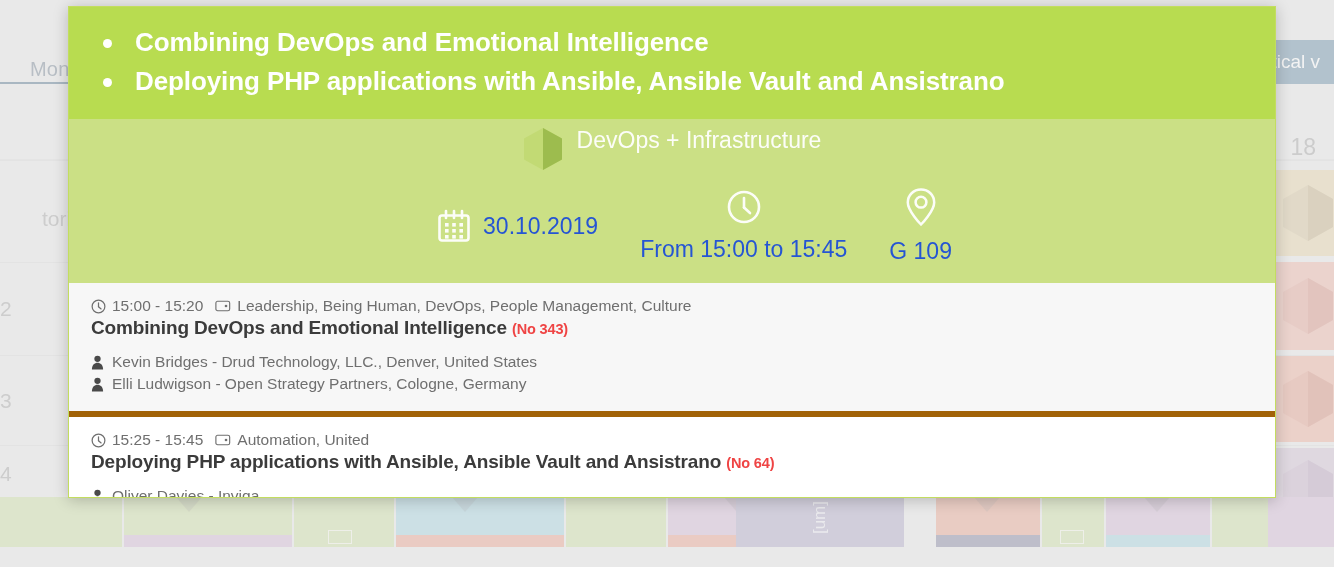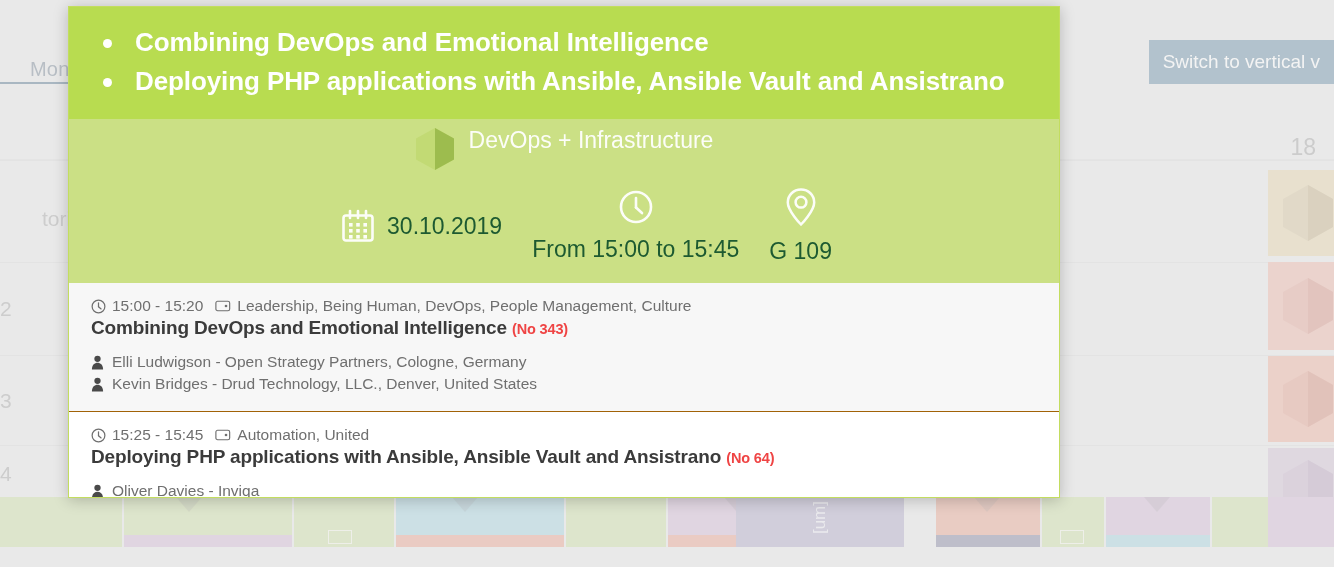--- a/index.html
+++ b/index.html
@@ -155,21 +155,21 @@
     position: absolute;
     inset: 0;
     background: rgba(233,233,233,0.55);
     pointer-events: none;
   }
 
   
   .modal {
     position: absolute;
     left: 68px; top: 6px;
-    width: 992px; height: 492px;
+    width: 1208px; height: 492px;
     background: #ffffff;
     box-shadow: 0 2px 14px rgba(0,0,0,0.22);
     overflow: hidden;
     border: 1px solid #c3dd5f;
   }
 
   .modal-titlebar {
     background: #b8dc50;
     padding: 16px 0 18px 0;
   }
@@ -213,41 +213,41 @@
   .meta-track-name {
     color: #ffffff;
     font-size: 23px;
     opacity: .95;
   }
 
   .meta-facts {
     display: flex;
     align-items: center;
     justify-content: center;
-    gap: 0px;
+    gap: 12px;
     margin-top: 6px;
-    color: #14532d;
+    color: #1d4ed8;
     padding-left: 44px;
   }
   .fact {
     display: flex;
     align-items: center;
     gap: 11px;
     font-size: 23px;
     opacity: .95;
   }
   .fact + .fact { margin-left: 30px; flex-direction: column; }
   .fact svg { display: block; }
 
   
   .session-list { background: #ffffff; }
 
   .session-row {
     padding: 14px 22px 16px 22px;
-    border-bottom: 1px solid #a16207;
+    border-bottom: 6px solid #a16207;
   }
   .session-row.alt { background: #f7f7f7; }
   .session-row:last-child { border-bottom: none; }
 
   .sess-line1 {
     display: flex;
     align-items: center;
     gap: 6px;
     color: #6f6f6f;
     font-size: 15.5px;
@@ -485,30 +485,30 @@
           <span>Combining DevOps and Emotional Intelligence</span>
           <span class="sess-no">(No 343)</span>
         </div>
         <div class="speaker">
           <span class="ico">
             <svg width="13" height="15" viewBox="0 0 14 16">
               <circle cx="7" cy="4" r="3.4" fill="#4a4a4a"></circle>
               <path d="M1 15.5 C1 10.6 4 8.4 7 8.4 C10 8.4 13 10.6 13 15.5 Z" fill="#4a4a4a"></path>
             </svg>
           </span>
-          <span>Elli Ludwigson - Open Strategy Partners, Cologne, Germany</span>
+          <span>Kevin Bridges - Drud Technology, LLC., Denver, United States</span>
         </div>
         <div class="speaker">
           <span class="ico">
             <svg width="13" height="15" viewBox="0 0 14 16">
               <circle cx="7" cy="4" r="3.4" fill="#4a4a4a"></circle>
               <path d="M1 15.5 C1 10.6 4 8.4 7 8.4 C10 8.4 13 10.6 13 15.5 Z" fill="#4a4a4a"></path>
             </svg>
           </span>
-          <span>Kevin Bridges - Drud Technology, LLC., Denver, United States</span>
+          <span>Elli Ludwigson - Open Strategy Partners, Cologne, Germany</span>
         </div>
       </div>
 
       <div class="session-row">
         <div class="sess-line1">
           <span class="ico">
             <svg width="15" height="15" viewBox="0 0 16 16">
               <circle cx="8" cy="8" r="6.8" fill="none" stroke="#6f6f6f" stroke-width="1.3"></circle>
               <line x1="8" y1="4" x2="8" y2="8.2" stroke="#6f6f6f" stroke-width="1.3" stroke-linecap="round"></line>
               <line x1="8" y1="8.2" x2="10.8" y2="10.6" stroke="#6f6f6f" stroke-width="1.3" stroke-linecap="round"></line>

